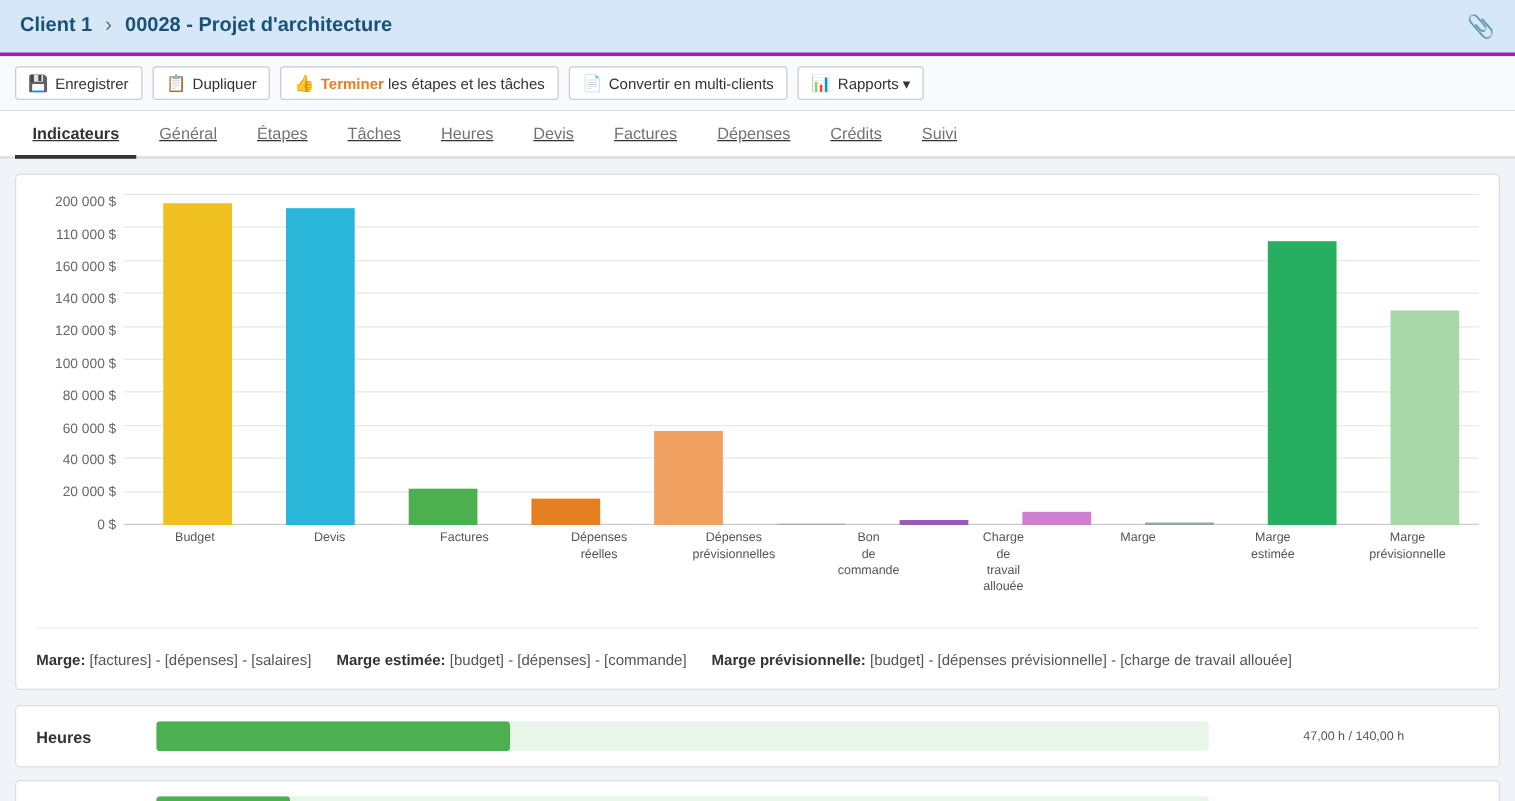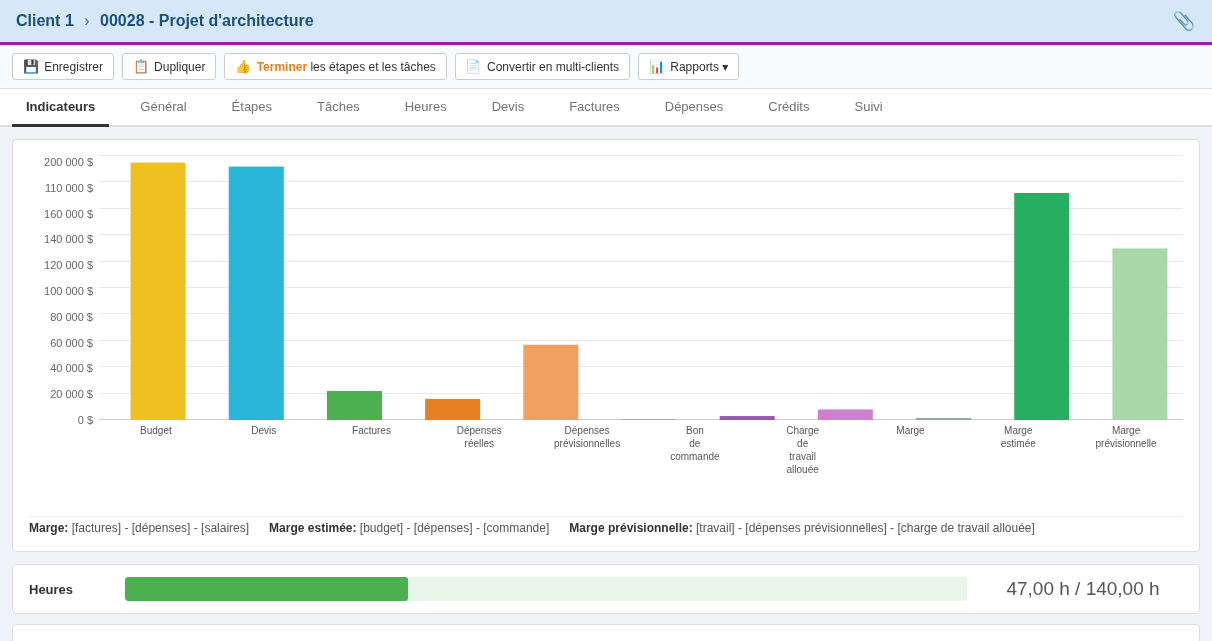--- a/index.html
+++ b/index.html
@@ -42,21 +42,22 @@
       color: #333;
     }
     .toolbar-btn .btn-icon { font-size: 13px; }
     .toolbar-btn.highlight-text strong { color: #e67e22; margin-top: 36px; }
 
     .tabs-bar {
       background: white;
       padding: 0 12px;
       border-bottom: 2px solid #ddd;
       display: flex;
-      gap: 17px;
+      gap: 4px;
+      text-decoration: underline;
     }
     .tab-item {
       padding: 10px 14px;
       cursor: pointer;
       font-size: 13px;
       color: #737373;
       border-bottom: 3px solid transparent;
       margin-bottom: -2px;
     }
     .tab-item.active {
@@ -95,22 +96,22 @@
       padding-bottom: 40px;
     }
     .y-label {
       font-size: 11px;
       color: #666;
       text-align: right;
       padding-right: 6px;
     }
 
     .formula-row {
-      margin-top: 20px;
-      padding-top: 4px;
+      margin-top: 6px;
+      padding-top: 18px;
       border-top: 1px solid #eee;
       font-size: 12px;
       display: flex;
       flex-wrap: wrap;
       gap: 20px;
     }
     .formula-label { font-weight: bold; }
     .formula-text { color: #555; }
 
     .metric-card {
@@ -135,21 +136,21 @@
       background: #e8f5e9;
       border-radius: 3px;
       overflow: hidden;
     }
     .metric-bar-fill {
       height: 100%;
       border-radius: 3px;
       background: #4caf50;
     }
     .metric-value {
-      font-size: 19px;
+      font-size: 10px;
       color: #555;
       width: 200px;
       text-align: center;
     }
   </style>
 </head>
 <body>
 
 <div class="header-bar">
   <div class="header-title">
@@ -273,21 +274,21 @@
       <span>
         <span class="formula-label">Marge:</span>
         <span class="formula-text">  [factures] - [dépenses] - [salaires]</span>
       </span>
       <span>
         <span class="formula-label">Marge estimée:</span>
         <span class="formula-text">  [budget] - [dépenses] - [commande]</span>
       </span>
       <span>
         <span class="formula-label">Marge prévisionnelle:</span>
-        <span class="formula-text">  [travail] - [dépenses prévisionnelles] - [charge de travail allouée]</span>
+        <span class="formula-text">  [budget] - [dépenses prévisionnelle] - [charge de travail allouée]</span>
       </span>
     </div>
   </div>
 
   <div class="metric-card">
     <div class="metric-title">Heures</div>
     <div class="metric-bar-container" style="background:#e8f5e9;">
       <div class="metric-bar-fill" style="width:33.6%; background:#4caf50;"></div>
     </div>
     <div class="metric-value">47,00 h / 140,00 h</div>

